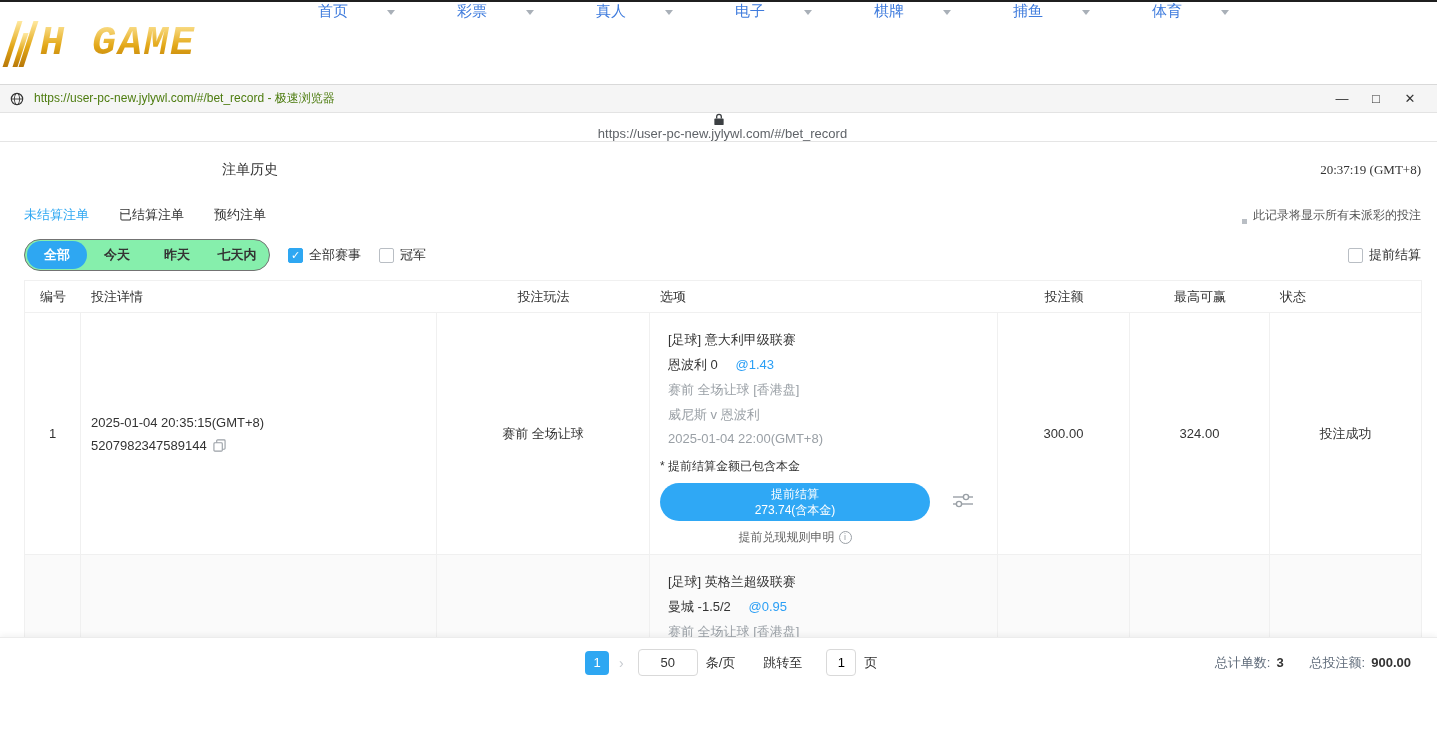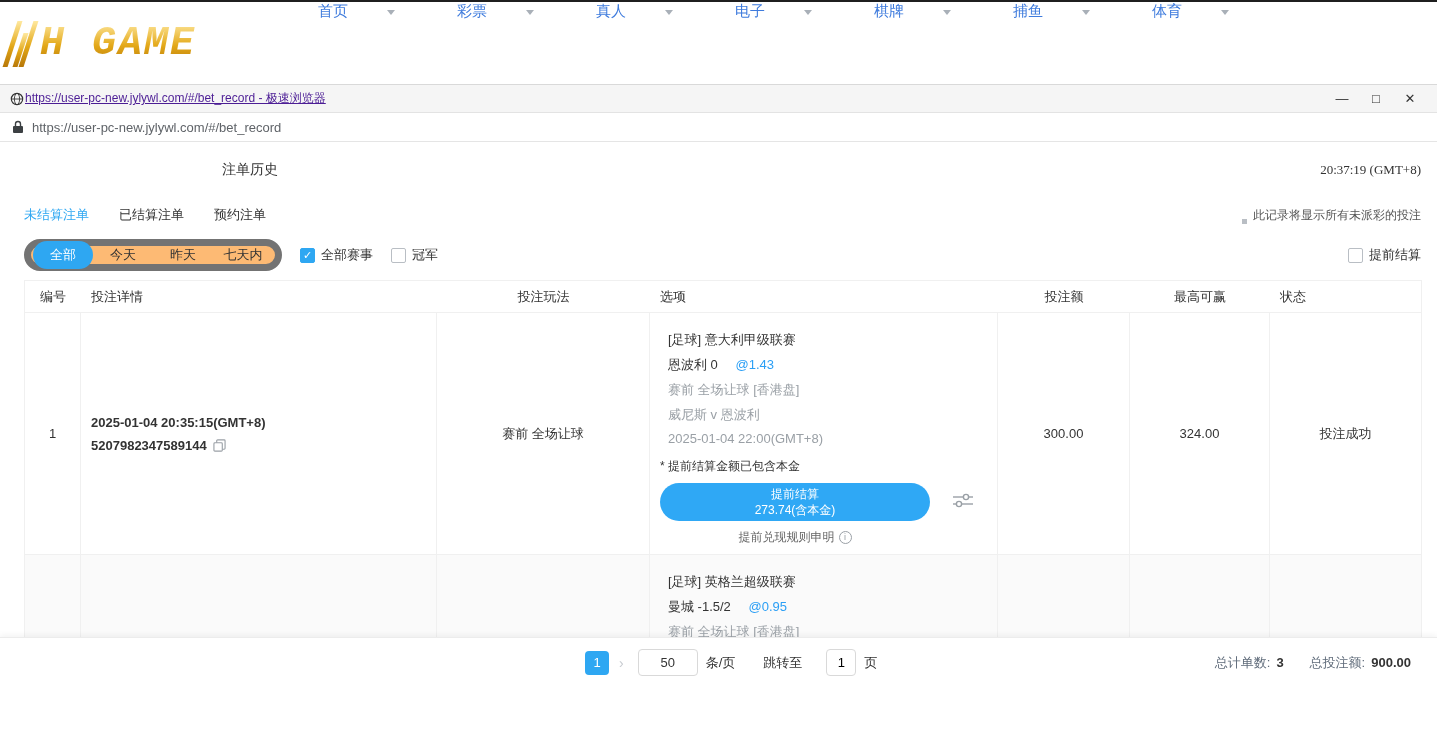--- a/index.html
+++ b/index.html
@@ -20,42 +20,42 @@
     -webkit-background-clip:text; background-clip:text; color:transparent; }
   .main-nav { display:flex; align-items:center; margin-left:18px; }
   .nav-item { display:flex; align-items:center; margin-right:62px; font-size:15px;
     color:#3e7bdd; cursor:pointer;gap:33px; }
   .chevron-down { width:0; height:0; border-left:4px solid transparent; border-right:4px solid transparent;
     border-top:5px solid #a9b0b8; margin-left:6px; margin-top:2px; }
 
   
   .browser-titlebar { height:29px; background:#f5f5f5; border-top:1px solid #d9d9d9;
     border-bottom:1px solid #e3e3e3; display:flex; align-items:center; padding:0 10px; }
-  .titlebar-text { font-size:12px; color:#4c1d95; margin-left:1px; flex:1;text-decoration:underline; }
+  .titlebar-text { font-size:12px; color:#4d7c0f; margin-left:10px; flex:1; }
   .win-controls { display:flex; align-items:center; }
   .win-btn { width:34px; text-align:center; font-size:13px; color:#333; cursor:pointer; line-height:27px; }
   .address-bar { height:29px; background:#fff; border-bottom:1px solid #e5e5e5;
-    display:flex; align-items:center; padding:0 12px; }
+    display:flex; align-items:center; padding:0 12px;flex-direction:column; }
   .address-url { font-size:13px; color:#5f6368; margin-left:8px; }
 
   
   .content { height:545px; overflow:hidden; position:relative; }
   .page-head { display:flex; align-items:center; height:56px;font-family:Liberation Serif, serif; }
   .page-title { margin-left:222px; font-size:14px; color:#333; }
   .page-time { margin-left:auto; margin-right:16px; font-size:13px; color:#333; }
 
   .tabs-row { display:flex; align-items:center; height:34px; padding:0 16px 0 24px; }
   .bet-tab { font-size:13px; color:#333; margin-right:30px; cursor:pointer; }
   .bet-tab.active { color:#2ea7f2; }
   .notice { margin-left:auto; display:flex; align-items:flex-end; font-size:12px; color:#555; }
   .notice-bullet { width:5px; height:5px; background:#b9bec4; margin-right:6px; display:inline-block; }
 
   .filter-row { display:flex; align-items:center; height:46px; padding:0 16px; }
-  .segmented { display:flex; align-items:center; background:#fdba74; border:7px solid #737373;
-    border-radius:17px; height:32px; margin-left:8px; padding:0 2px; }
+  .segmented { display:flex; align-items:center; background:#86efac; border:1px solid #737373;
+    border-radius:17px; height:32px; margin-left:8px; padding:0 2px;font-weight:bold; }
   .seg-item { min-width:60px; height:28px; line-height:28px; text-align:center; font-size:13px;
     color:#333; border-radius:15px; cursor:pointer; padding:0 6px; }
   .seg-item.active { background:#2ea7f2; color:#fff; }
   .chk-group { display:flex; align-items:center; margin-left:18px; font-size:13px; cursor:pointer; }
   .checkbox { width:15px; height:15px; border:1px solid #b9bec4; border-radius:2px; background:#fff;
     display:inline-flex; align-items:center; justify-content:center; margin-right:6px; }
   .checkbox.checked { background:#2ea7f2; border-color:#2ea7f2; color:#fff; font-size:11px; }
   .filter-right { margin-left:auto; }
 
   
@@ -69,21 +69,21 @@
   .col-detail { width:356px; }
   .col-play { width:213px;text-align:center; }
   .col-opt { width:348px; }
   .col-amt { width:132px; text-align:center; }
   .col-win { width:140px; text-align:center; }
   .col-status { flex:1; text-align:left; }
   .thead .td { border-right:none; padding:0 10px; }
   .row1 { height:242px; }
   .row2 { height:220px; }
   .cell-mid { display:flex; flex-direction:column; justify-content:center; font-size:13px; }
-  .detail-line { display:flex; align-items:center; font-size:13px; color:#333; margin:4px 0;font-weight:bold; }
+  .detail-line { display:flex; align-items:center; font-size:13px; color:#333; margin:4px 0; }
   .copy-icon { margin-left:6px; display:inline-flex; }
 
   .opt-line { font-size:13px; color:#333; margin-bottom:7px;padding-left:8px; }
   .opt-line.gray { color:#9aa0a6; }
   .odds { color:#2b9ff5; margin-left:14px; }
   .note-line { font-size:12px; color:#333; margin:12px 0 8px; }
   .cashout-wrap { display:flex; align-items:center; }
   .cashout-btn { width:270px; height:38px; border:none; border-radius:19px; background:#2fa8f5;
     color:#fff; font-size:12px; line-height:1.35; cursor:pointer;
     display:flex; flex-direction:column; align-items:center; justify-content:center;

